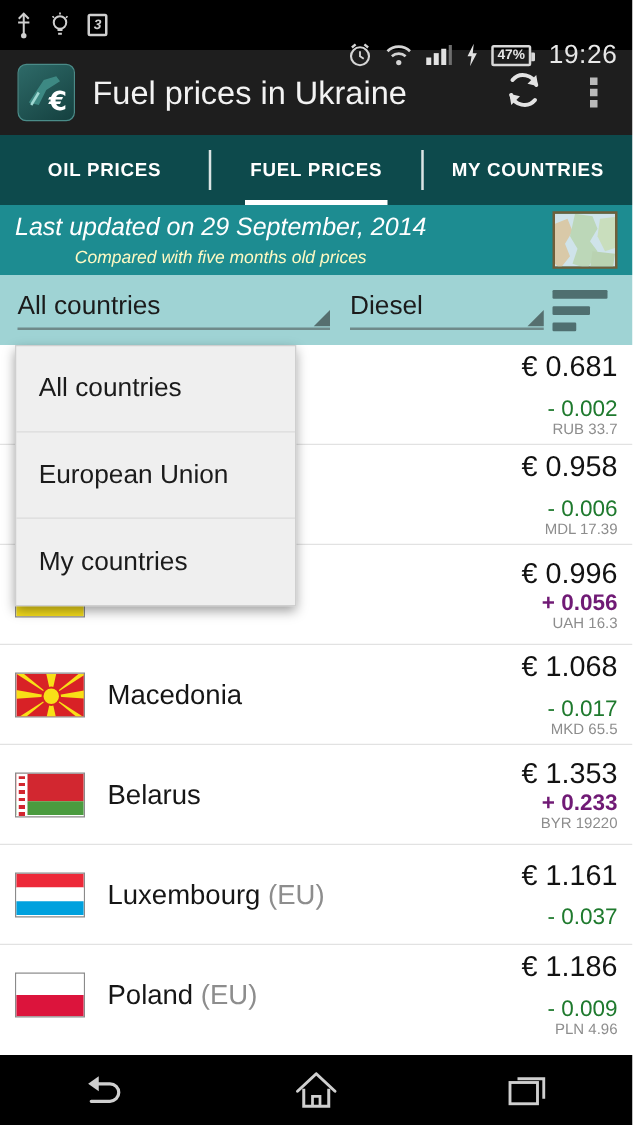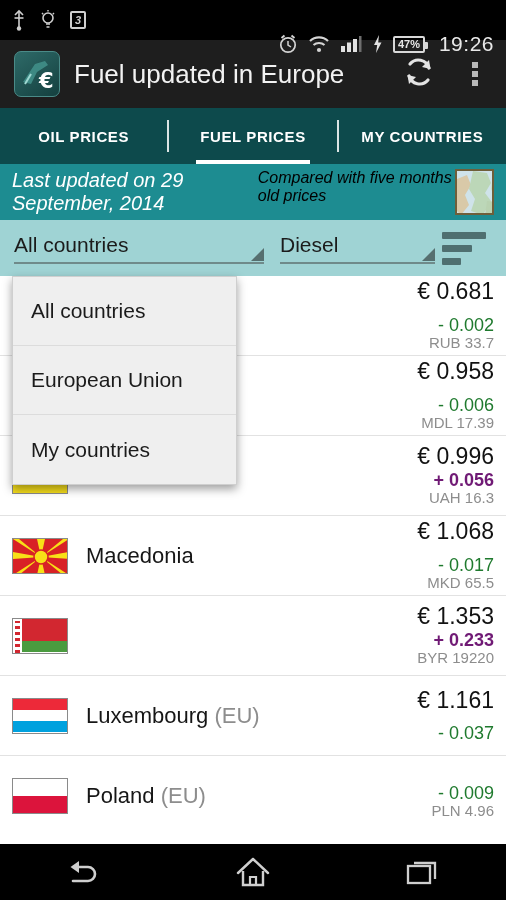--- a/index.html
+++ b/index.html
@@ -62,23 +62,23 @@
   .tab.sel::after {
     content:""; position:absolute; left:16%; right:16%; bottom:0; height:4px; background:#fff;
   }
   .tab-div { width:2px; background:#ffffff; margin:12px 0; opacity:.85; }
 
   
   .banner {
     height:56px; background:#1d8c91; display:flex; align-items:center;
     padding:0 12px; color:#ffffff;
   }
-  .banner-txt { display:flex; gap:3px; }
+  .banner-txt { display:flex; flex-direction:column; gap:3px;align-items:center; }
   .banner-l1 { font-size:20px; font-style:italic; }
-  .banner-l2 { font-size:16px; font-style:italic; color:#000000; }
+  .banner-l2 { font-size:14px; font-style:italic; color:#fef9c3; }
   .map-btn {
     margin-left:auto; width:52px; height:46px; border:2px solid #6f5f3a;
     background:linear-gradient(160deg,#cfe0e8 0%,#bcd7b8 55%,#c3d9c6 100%);
     position:relative; display:flex; flex-direction:column;
     align-items:center; justify-content:center; overflow:hidden;
   }
   .map-eu { font-size:17px; font-weight:bold; color:#fff; line-height:1;
             text-shadow:0 1px 1px rgba(0,0,0,.5); margin-top:-2px; }
   .map-label { font-size:15px; font-weight:bold; color:#fff; line-height:1;
                text-shadow:0 1px 2px rgba(0,0,0,.6); }
@@ -112,21 +112,21 @@
   .cname { margin-left:18px; font-size:22px; color:#161616; white-space:nowrap; }
   .eu { color:#8d8d8d; }
   .prices {
     margin-left:auto; display:flex; flex-direction:column; align-items:flex-end;
     line-height:1.12; text-align:right;
   }
   .p-eur { font-size:23px; color:#121212; }
   .p-delta { font-size:18px; }
   .p-delta.down { color:#1f7a2e;margin-top:10px; }
   .p-delta.up { color:#701a75;font-weight:bold; }
-  .p-local { font-size:15px; color:#8d8d8d; }
+  .p-local { font-size:12px; color:#8d8d8d; }
 
   
   .dropdown {
     position:absolute; left:12px; top:0; width:225px; background:#efefef;
     border:1px solid #cfcfcf; box-shadow:0 4px 9px rgba(0,0,0,.38); z-index:30;
   }
   .dd-item {
     height:69px; display:flex; align-items:center; padding:0 18px;
     font-size:21px; color:#1b1b1b; border-bottom:1px solid #dcdcdc;
   }
@@ -188,21 +188,21 @@
   </div>
 
   <div class="actionbar">
     <div class="app-icon">
       <svg width="44" height="44" viewBox="0 0 44 44">
         <path d="M8 30 L20 12 L30 9 L33 13 L22 20 L16 32 Z" fill="#3f8c86" opacity=".95"></path>
         <path d="M10 32 l6 -10" stroke="#9fd8d2" stroke-width="2" fill="none"></path>
         <text x="24" y="36" font-family="DejaVu Sans, sans-serif" font-size="21" font-weight="bold" fill="#ffffff">€</text>
       </svg>
     </div>
-    <div class="app-title">Fuel updated in Europe</div>
+    <div class="app-title">Fuel prices in Ukraine</div>
     <div class="ab-actions">
       <span>
         <svg width="34" height="34" viewBox="0 0 34 34">
           <path d="M27 13 A11 11 0 0 0 8 9" stroke="#e3e3e3" stroke-width="3.2" fill="none" stroke-linecap="round"></path>
           <path d="M7 21 A11 11 0 0 0 26 25" stroke="#e3e3e3" stroke-width="3.2" fill="none" stroke-linecap="round"></path>
           <path d="M27 5 L28.5 14 L20 12 Z" fill="#e3e3e3"></path>
           <path d="M7 29 L5.5 20 L14 22 Z" fill="#e3e3e3"></path>
         </svg>
       </span>
       <span class="overflow">
@@ -327,20 +327,21 @@
       </div>
     </div>
 
     <div class="row">
       <div class="flag">
         <div class="fl-h" style="top:0;height:66%;background:#d22730"></div>
         <div class="fl-h" style="top:66%;height:34%;background:#4a9b3f"></div>
         <div style="position:absolute;left:0;top:0;width:9px;height:100%;background:#fff"></div>
         <div style="position:absolute;left:2px;top:2px;width:5px;height:32px;background:repeating-linear-gradient(0deg,#d22730 0 3px,#fff 3px 6px)"></div>
       </div>
+      <div class="cname"><span>Belarus</span></div>
       <div class="prices">
         <span class="p-eur">€ 1.353</span>
         <span class="p-delta up">+  0.233</span>
         <span class="p-local"><span>BYR</span> <span>19220</span></span>
       </div>
     </div>
 
     <div class="row">
       <div class="flag">
         <div class="fl-h" style="top:0;height:33.3%;background:#ed2939"></div>
@@ -355,20 +356,21 @@
       </div>
     </div>
 
     <div class="row" style="border-bottom:none">
       <div class="flag">
         <div class="fl-h" style="top:0;height:50%;background:#fff"></div>
         <div class="fl-h" style="top:50%;height:50%;background:#dc143c"></div>
       </div>
       <div class="cname"><span>Poland</span> <span class="eu">(EU)</span></div>
       <div class="prices">
+        <span class="p-eur">€ 1.186</span>
         <span class="p-delta down">-  0.009</span>
         <span class="p-local"><span>PLN</span> <span>4.96</span></span>
       </div>
     </div>
 
     <div class="dropdown">
       <div class="dd-item">
         <span>All countries</span>
       </div>
       <div class="dd-item">

